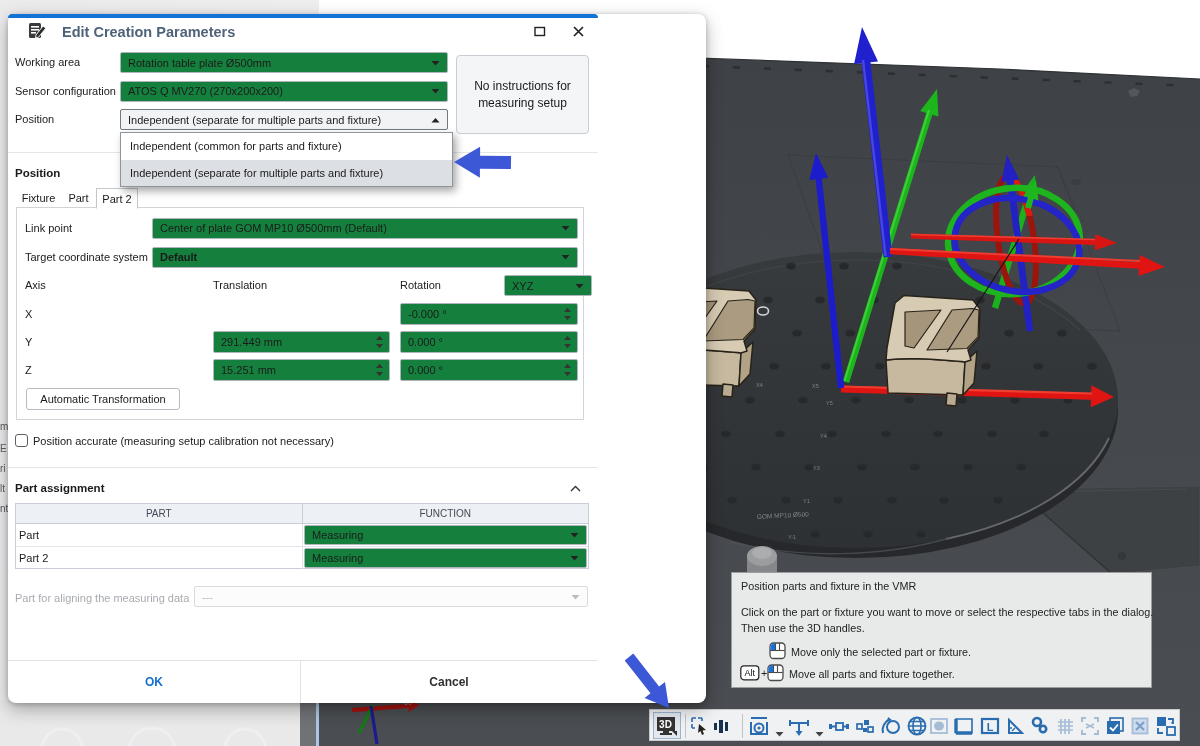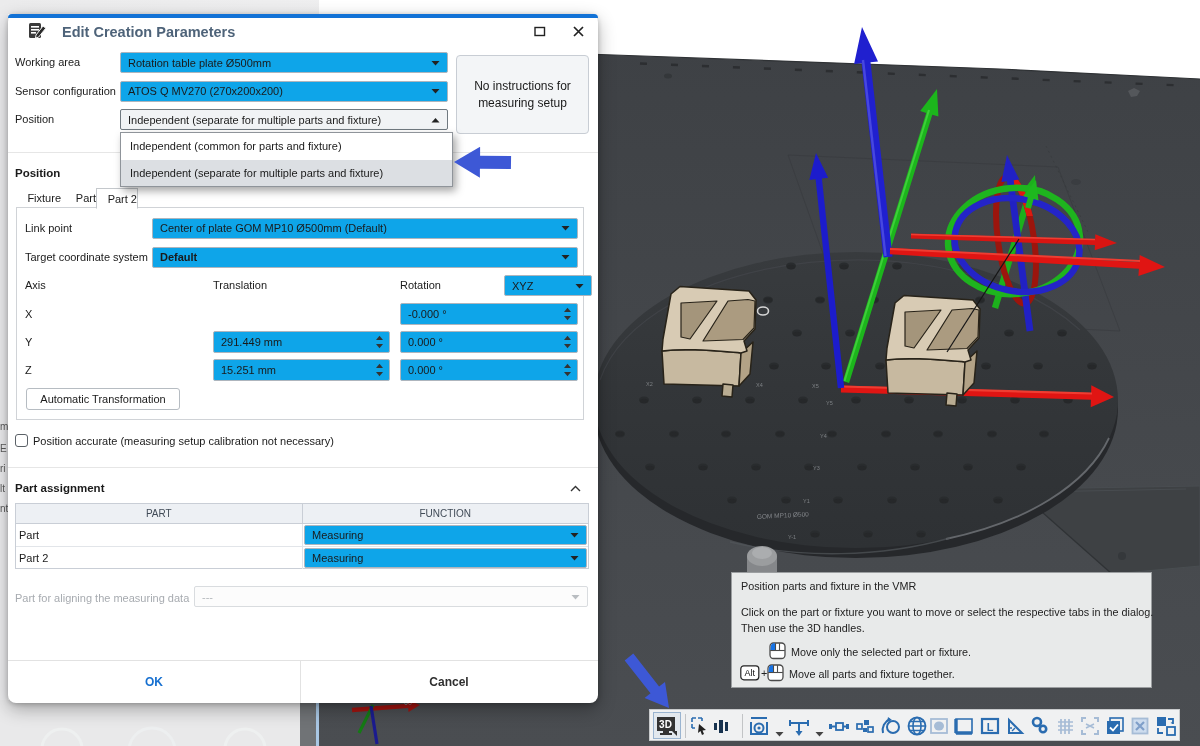--- a/index.html
+++ b/index.html
@@ -1,31 +1,31 @@
 <!DOCTYPE html>
 <html><head><meta charset="utf-8"><style>
 *{margin:0;padding:0;box-sizing:border-box}
 html,body{width:1200px;height:746px;overflow:hidden;font-family:"Liberation Sans",sans-serif;background:#fff}
 #stage{position:relative;width:1200px;height:746px}
-#dialog{position:absolute;left:8px;top:14px;width:590px;height:689px;background:#fff;border-radius:8px;
+#dialog{position:absolute;left:8px;top:14px;width:698px;height:689px;background:#fff;border-radius:8px;
   box-shadow:0 6px 18px rgba(0,0,0,.30),0 1px 5px rgba(0,0,0,.22);font-size:11px;color:#1a1a1a;z-index:10}
 #bluebar{position:absolute;left:0;top:0;width:590px;height:4px;background:#1272d6;border-radius:8px 8px 0 0}
 #ticon{position:absolute;left:20px;top:8px}
 #title{position:absolute;left:54px;top:10px;font-size:14.5px;font-weight:bold;color:#4e6379}
 #minbox{position:absolute;left:526px;top:12px}
 #closex{position:absolute;left:564px;top:11px}
 .lbl{position:absolute;white-space:nowrap;font-size:11px;color:#1a1a1a;z-index:2}
 .lbl.dis{color:#a7abb0}
-.combo{position:absolute;background:#0ea5e9;border:1px solid #aeb5bd;border-radius:2px;white-space:nowrap;z-index:2}
+.combo{position:absolute;background:#15803d;border:1px solid #aeb5bd;border-radius:2px;white-space:nowrap;z-index:2}
 .combo .ct{position:absolute;left:7px;top:50%;transform:translateY(-50%);font-size:11px}
 #infobox{position:absolute;left:448px;top:41px;width:133px;height:79px;border:1px solid #c8cdd4;border-radius:4px;
   background:#f3f5f7;font-size:12px;text-align:center;display:flex;align-items:center;justify-content:center;line-height:17px;color:#1a1a1a}
 .hsep{position:absolute;left:0;width:590px;height:1px;background:#e6e6e6}
 .sect{position:absolute;font-weight:bold;font-size:11.5px;color:#1a1a1a;z-index:2}
-.tab{position:absolute;top:173.5px;height:20.5px;font-size:11px;text-align:right;line-height:20px;color:#1a1a1a}
+.tab{position:absolute;top:173.5px;height:20.5px;font-size:11px;text-align:center;line-height:20px;color:#1a1a1a}
 .tab.active{background:#fff;border:1px solid #c4c8cc;border-bottom:1px solid #fff;z-index:3;height:21.5px}
 #panel{position:absolute;left:8px;top:193px;width:568px;height:213px;border:1px solid #d0d3d7;background:#fff;z-index:1}
 #autobtn{position:absolute;left:18px;top:374px;width:154px;height:22px;border:1px solid #b6bcc2;border-radius:3px;
   background:#fff;text-align:center;line-height:20px;font-size:11px;z-index:2}
 #cb{position:absolute;left:7px;top:420px;width:13px;height:13px;border:1.4px solid #5b6167;border-radius:3px;background:#fff;z-index:2}
 #ptable{position:absolute;left:7px;top:489px;width:574px;height:66px;border:1px solid #c9ced6;z-index:2;background:#fff}
 #phead{display:flex;height:20px;background:#edf0f4;border-bottom:1px solid #c9ced6}
 .ph{font-size:10px;color:#414b57;text-align:center;line-height:20px}
 .prow{display:flex;height:22.5px;border-bottom:1px solid #e2e5e9}
 .prow:last-child{border-bottom:none}

